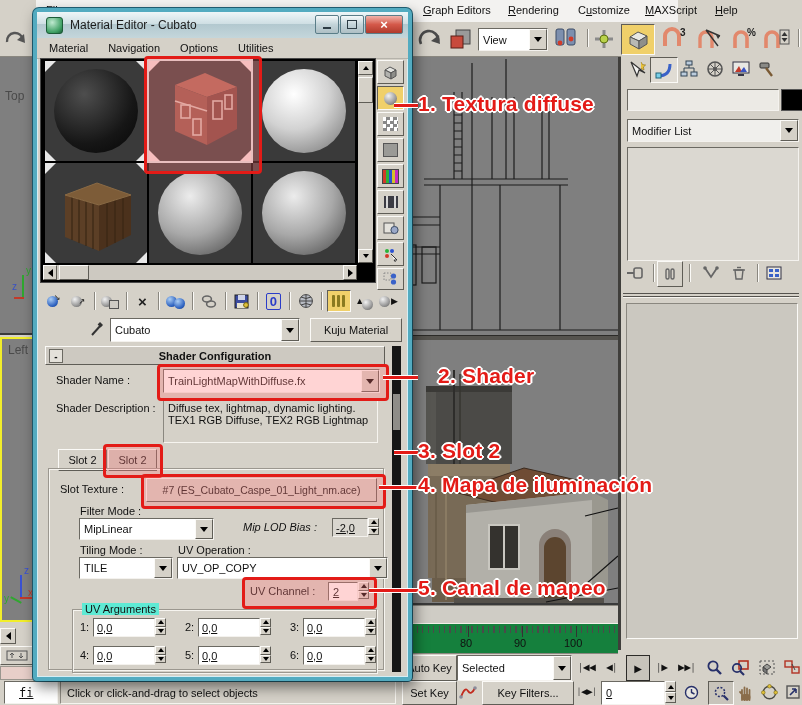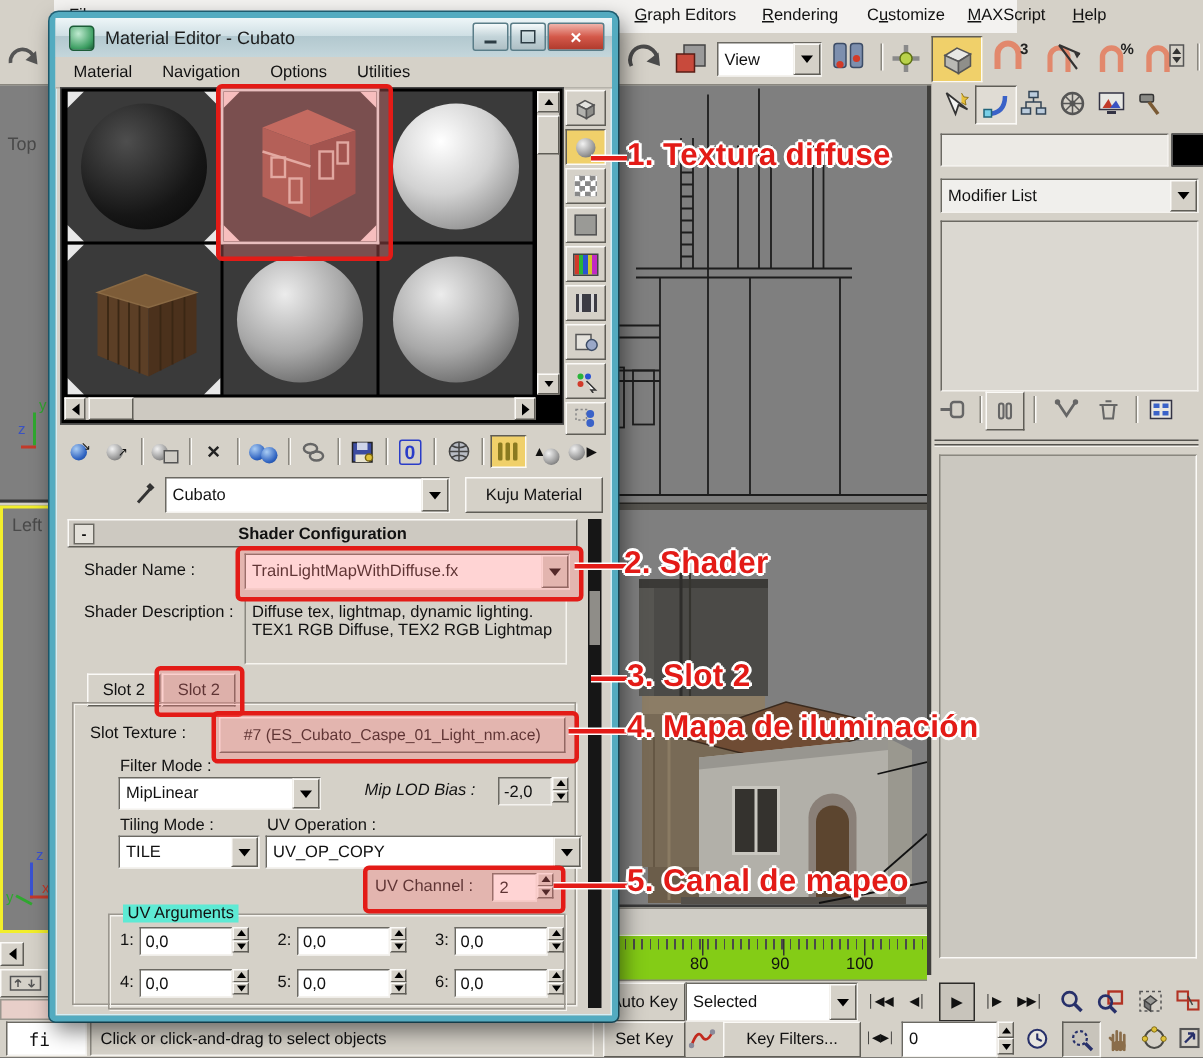--- a/index.html
+++ b/index.html
@@ -3,21 +3,21 @@
 <meta charset="utf-8">
 <style>
   html,body{margin:0;padding:0;background:#333;}
   .screen{position:relative;width:802px;height:705px;overflow:hidden;background:#d5d1c8;
           font-family:"Liberation Sans",sans-serif;font-size:11px;color:#111;}
   .abs{position:absolute;}
   .flex{display:flex;align-items:center;}
   
   .raised{background:#d5d1c8;border:1px solid;border-color:#fbfaf7 #5f5d56 #5f5d56 #fbfaf7;}
   .pressed{background:#c8c4bb;border:1px solid;border-color:#5f5d56 #fbfaf7 #fbfaf7 #5f5d56;}
-  .sunken{background:#fff;border:1px solid;border-color:#6b6962 #f4f2ee #f4f2ee #6b6962;}
+  .sunken{background:#fff;border:1px solid;border-color:#6b6962 #f4f2ee #f4f2ee #6b6962;text-decoration:underline;}
   .btn{display:flex;align-items:center;justify-content:center;font-size:11px;cursor:default;}
   .ic{display:flex;align-items:center;justify-content:center;}
   .u{text-decoration:underline;}
   
   .menubar{background:#f3f2f0;border-bottom:1px solid #b9b6ae;}
   .mi{padding:3px 6px;white-space:nowrap;}
   
   .combo{background:#fff;border:1px solid;border-color:#6b6962 #f4f2ee #f4f2ee #6b6962;display:flex;align-items:center;}
   .combo .txt{flex:1;padding:0 4px;white-space:nowrap;overflow:hidden;}
   .combo .arrowbtn{width:16px;align-self:stretch;background:#d5d1c8;border:1px solid;border-color:#fbfaf7 #5f5d56 #5f5d56 #fbfaf7;display:flex;align-items:center;justify-content:center;}
@@ -339,21 +339,21 @@
         </svg>
     </div>
 
     <div class="abs" style="left:2px;top:238px;width:176px;height:1px;background:#55534e;"></div>
     <div class="abs" style="left:2px;top:241px;width:176px;height:1px;background:#55534e;box-shadow:0 1px 0 #f6f4ef;"></div>
 
     <div class="abs" style="left:5px;top:248px;width:170px;height:334px;background:#cbc8c0;border:1px solid;border-color:#8a877f #fbfaf7 #fbfaf7 #8a877f;"></div>
   </div>
 
   <div class="abs" style="left:396px;top:605px;width:222px;height:18px;background:#cfccc5;border-top:1px solid #8a877f;"></div>
-  <div class="abs" style="left:396px;top:623px;width:222px;height:29px;background:#84cc16;border-top:1px solid #f2f0ea;border-bottom:1px solid #8a877f;">
+  <div class="abs" style="left:396px;top:623px;width:222px;height:29px;background:#15803d;border-top:1px solid #f2f0ea;border-bottom:1px solid #8a877f;">
     <div class="abs" style="left:4px;right:2px;top:2px;height:7px;background:repeating-linear-gradient(90deg,#4a4a4a 0 1px,transparent 1px 5.5px);"></div>
     <div class="abs" style="left:10px;top:2px;width:1px;height:11px;background:#333;"></div>
     <div class="abs" style="left:72px;top:2px;width:1px;height:11px;background:#333;"></div>
     <div class="abs" style="left:126px;top:2px;width:1px;height:11px;background:#333;"></div>
     <div class="abs" style="left:180px;top:2px;width:1px;height:11px;background:#333;"></div>
     <span class="abs" style="left:6px;top:13px;font-size:11px;">0</span>
     <span class="abs" style="left:64px;top:13px;font-size:11px;">80</span>
     <span class="abs" style="left:118px;top:13px;font-size:11px;">90</span>
     <span class="abs" style="left:168px;top:13px;font-size:11px;">100</span>
   </div>
@@ -897,21 +897,21 @@
         </div>
       </div>
 
     <div class="redbox" style="left:107px;top:44px;width:112px;height:112px;"></div>
   </div>
 
   <div class="annline" style="left:394px;top:104px;width:24px;"></div>
   <span class="ann" style="left:418px;top:92px;">1. Textura diffuse</span>
 
   <div class="annline" style="left:383px;top:376px;width:35px;"></div>
-  <span class="ann" style="left:416px;top:364px;text-align:right;">2. Shader</span>
+  <span class="ann" style="left:438px;top:364px;text-align:right;">2. Shader</span>
 
   <div class="annline" style="left:394px;top:451px;width:24px;"></div>
   <span class="ann" style="left:418px;top:439px;">3. Slot 2</span>
 
   <div class="annline" style="left:379px;top:486px;width:39px;"></div>
   <span class="ann" style="left:418px;top:473px;">4. Mapa de iluminación</span>
 
   <div class="annline" style="left:369px;top:589px;width:49px;"></div>
   <span class="ann" style="left:418px;top:576px;">5. Canal de mapeo</span>
 

